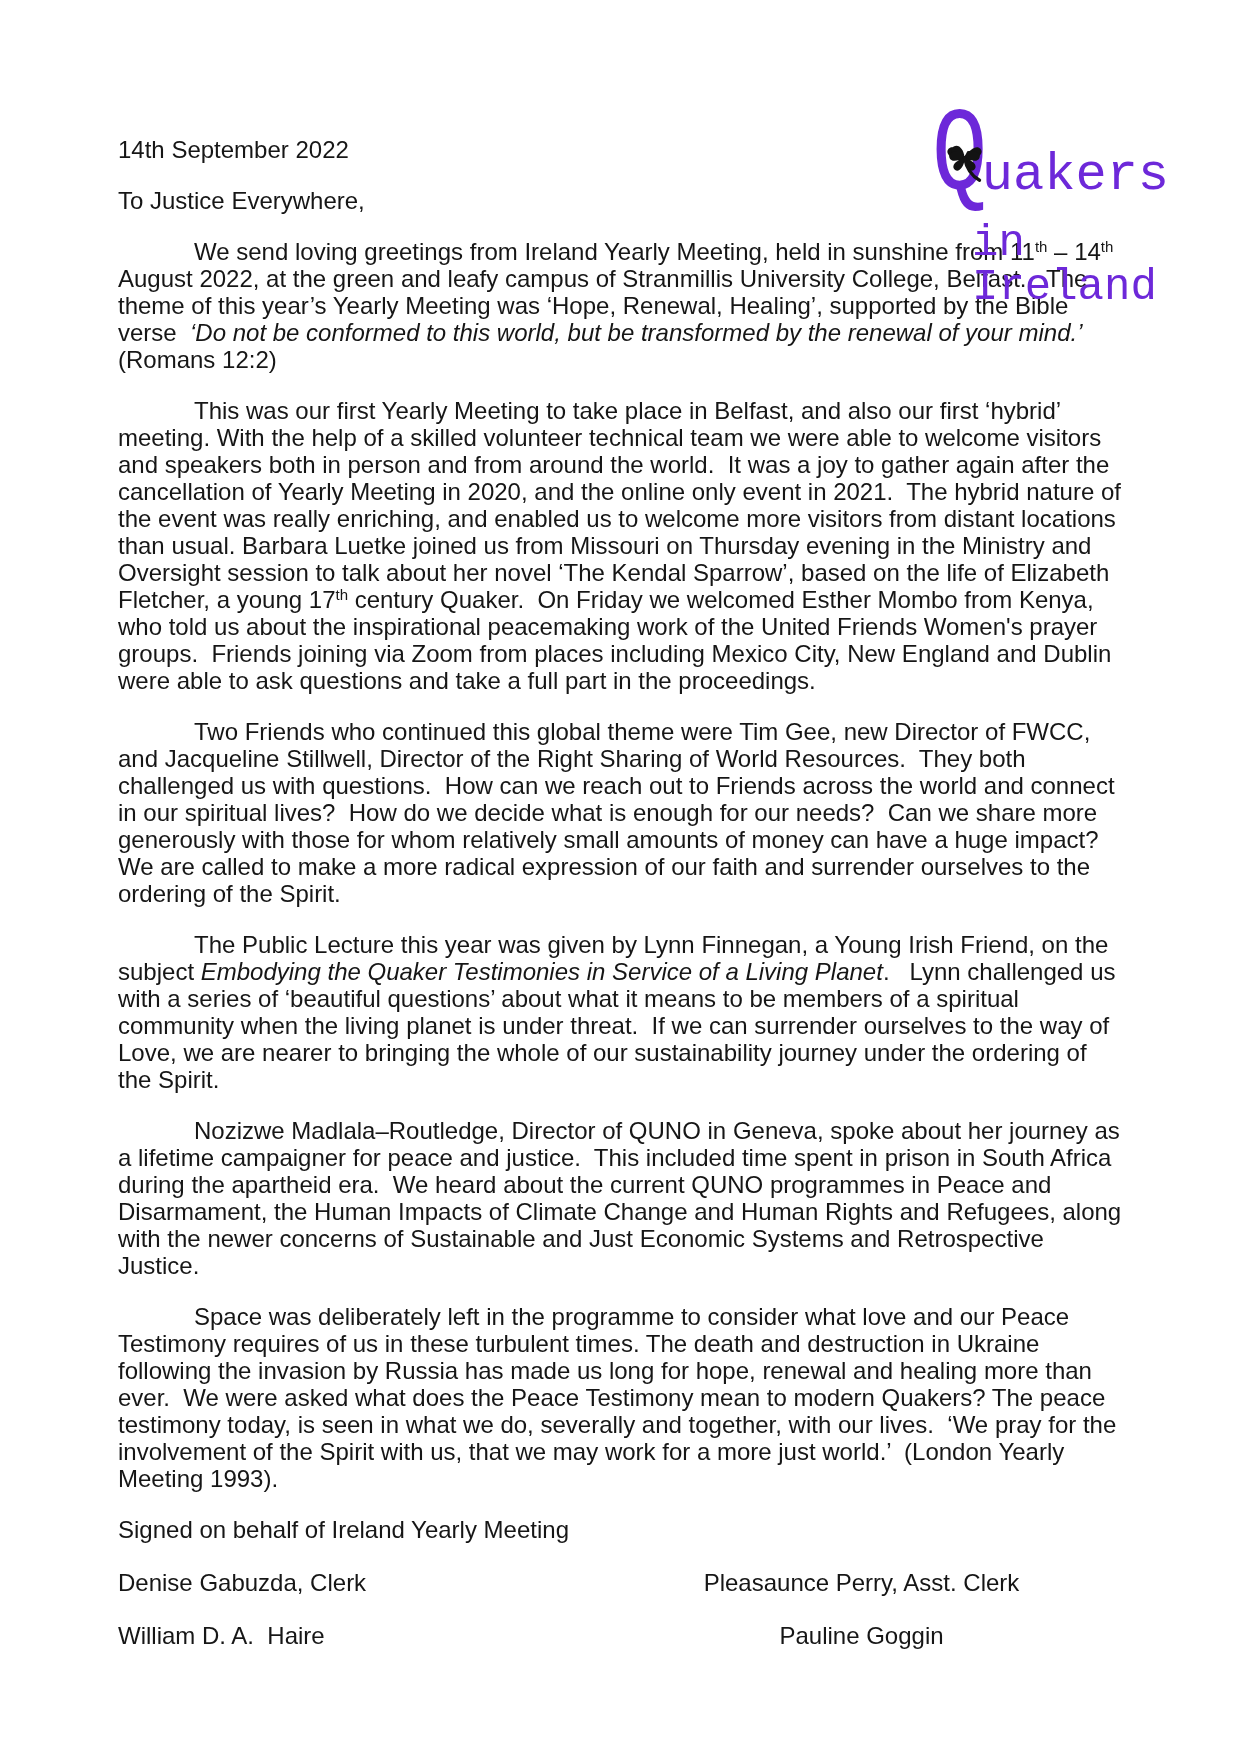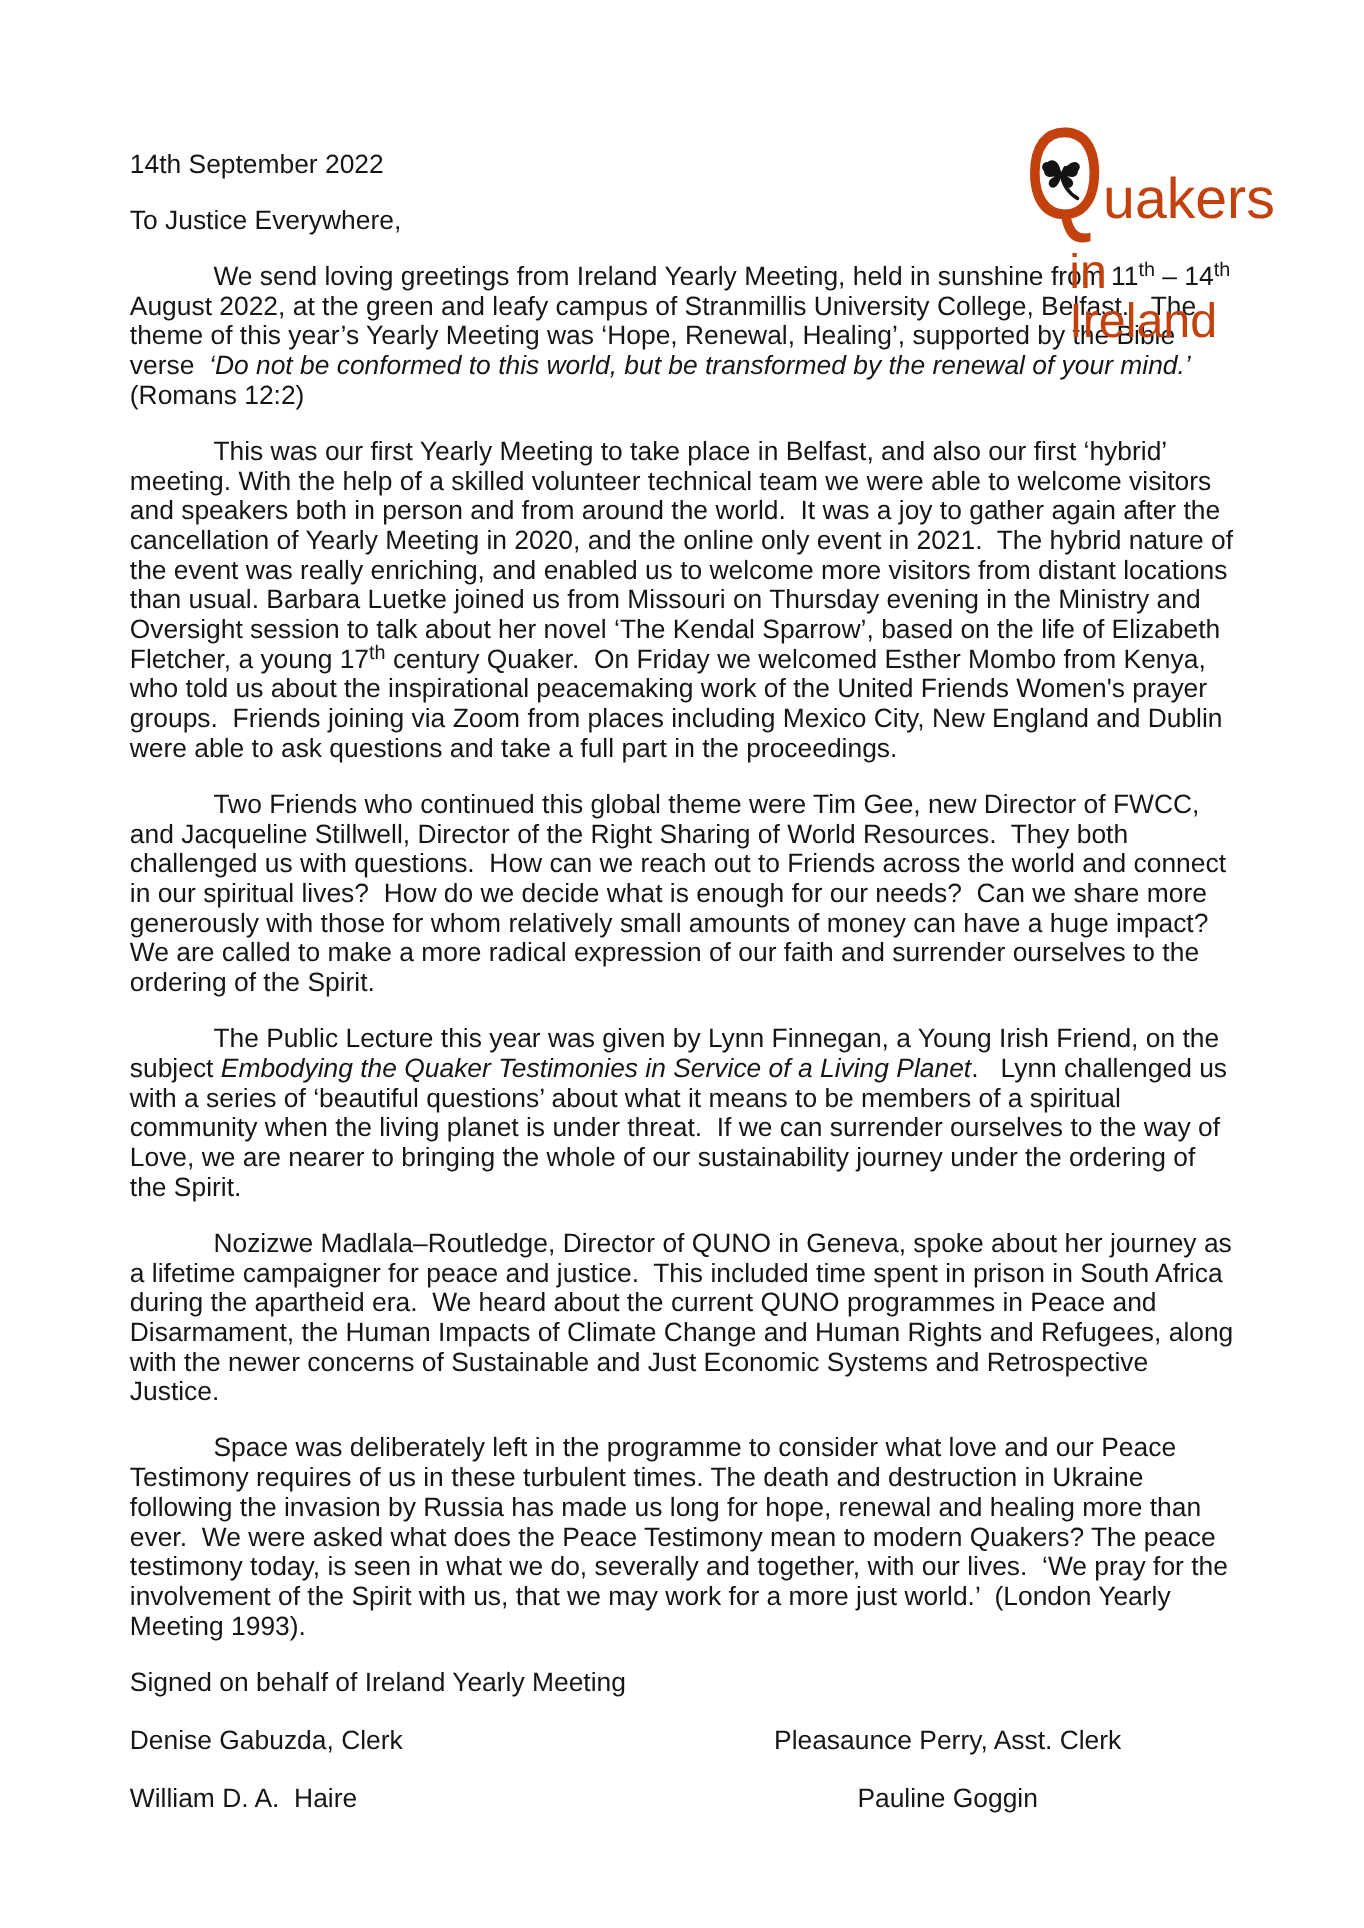--- a/index.html
+++ b/index.html
@@ -18,39 +18,39 @@
     overflow: hidden;
   }
   .line { margin: 0 0 24px 0; white-space: pre-wrap; }
   .body-par {
     margin: 0 0 24px 0;
     text-indent: 76px;
     white-space: pre-wrap;
   }
   .body-par i { }
   .body-par sup, .line sup {
-    font-size: 18px;
+    font-size: 15px;
     line-height: 0;
     vertical-align: baseline;
     position: relative;
     top: -8px;
   }
   .sig-row { display: flex; margin-top: 26px; gap: 24px; }
   .sig-left { width: 459px; white-space: pre-wrap; }
   .sig-right { flex: 1; white-space: pre-wrap; text-align: center; }
 
   
   .logo {
     position: absolute;
     left: 932px;
     top: 116px;
     width: 180px;
     height: 125px;
-    color: #c2410c;
-    font-family: Liberation Sans, sans-serif;
+    color: #6d28d9;
+    font-family: Liberation Mono, monospace;
   }
   .logo-row { display: flex; align-items: baseline; }
   .logo-q {
     display: inline-block;
     font-size: 118px;
     line-height: 0.72;
     transform: scaleX(0.78);
     transform-origin: 0 100%;
     margin-right: -19px;
     letter-spacing: 0;

